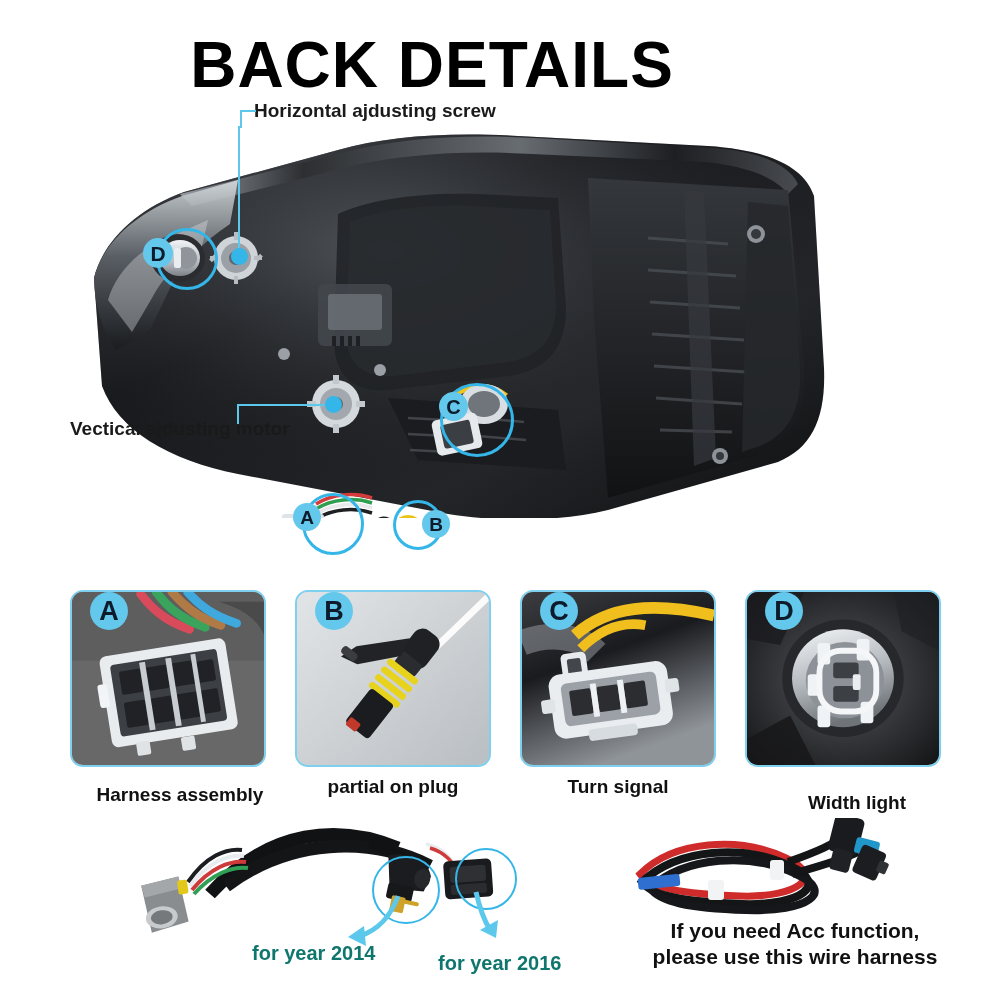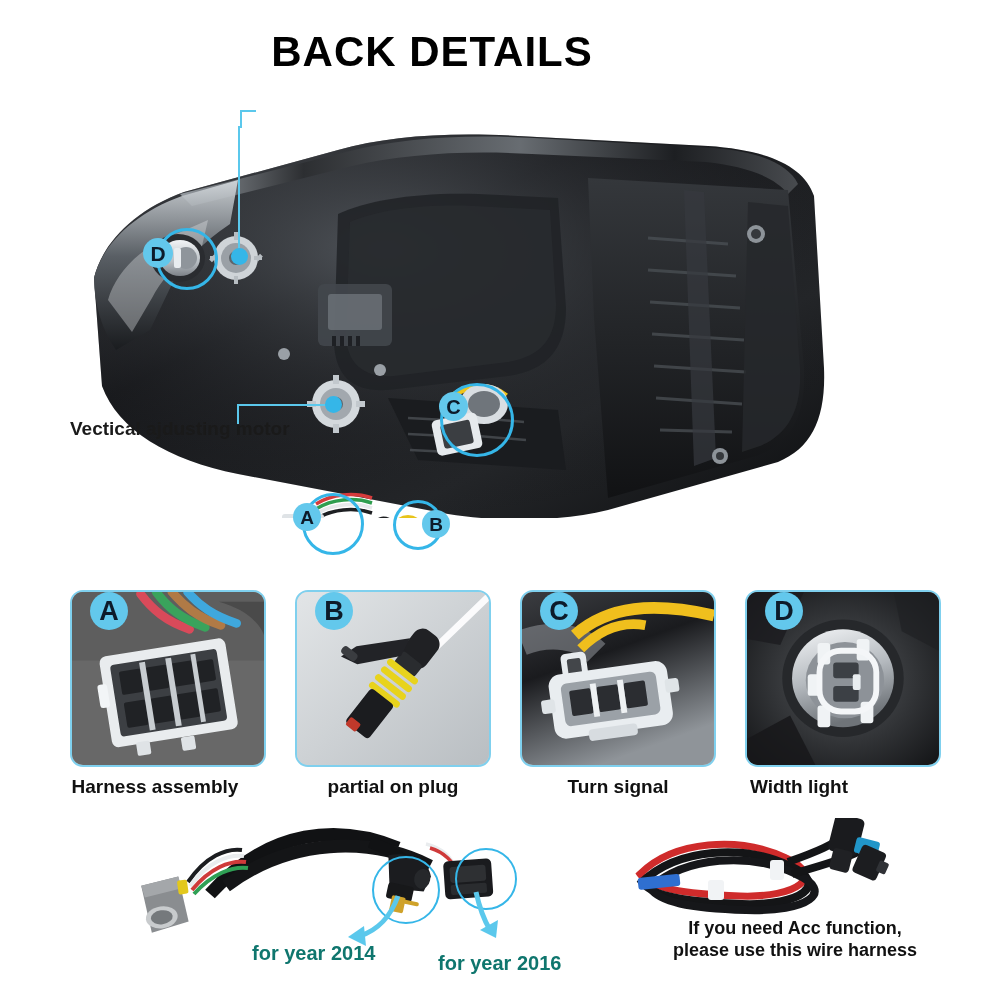--- a/index.html
+++ b/index.html
@@ -9,21 +9,21 @@
     font-family: "Liberation Sans", sans-serif;
     overflow: hidden;
     position: relative;
   }
   #page { position: relative; width: 1000px; height: 1000px; }
 
   
   .title {
     position: absolute; top: 28px; left: 0; width: 836px;
     text-align: center;
-    font-size: 42px; font-weight: bold; letter-spacing: 1px;
+    font-size: 64px; font-weight: bold; letter-spacing: 1px;
     color: #000;
     padding-left: 28px;
   }
 
   
   .callout-label {
     position: absolute;
     font-size: 19px; font-weight: bold; color: #1a1a1a;
     white-space: nowrap;
   }
@@ -93,21 +93,21 @@
     position: absolute; top: 205px; width: 220px;
     text-align: center; font-size: 19px; font-weight: bold; color: #111;
     line-height: 1.25;
   }
   .year-label {
     position: absolute; font-size: 20px; font-weight: bold; color: #0f766e;
     white-space: nowrap;
   }
   .acc-caption {
     position: absolute; left: 600px; top: 918px; width: 390px;
-    text-align: center; font-size: 18px; font-weight: bold; color: #111;
+    text-align: center; font-size: 21px; font-weight: bold; color: #111;
     line-height: 1.22;
   }
   .ring-y2014 { left: 372px; top: 856px; width: 68px; height: 68px; border-width: 2px; }
   .ring-y2016 { left: 455px; top: 848px; width: 62px; height: 62px; border-width: 2px; }
 </style>
 </head>
 <body>
 
 <div id="page">
 
@@ -273,20 +273,21 @@
 
     <g transform="translate(320,404)">
       <ellipse cx="0" cy="6" rx="15" ry="13" fill="#e8c41a"></ellipse>
       <ellipse cx="0" cy="6" rx="8" ry="7" fill="#c9a612"></ellipse>
       <rect x="10" y="-2" width="18" height="15" rx="3" fill="#1c1e21"></rect>
       <rect x="25" y="3" width="9" height="5" rx="1" fill="#c0392b"></rect>
       <path d="M-16,0 C-26,-6 -30,-2 -34,4" stroke="#1c1e21" stroke-width="5" fill="none"></path>
     </g>
   </svg>
 
+  <div class="callout-label lbl-horizontal">Horizontal ajdusting screw</div>
   <div class="leader leader-h-vert"></div>
   <div class="leader leader-h-horz"></div>
   <div class="lead-line-screw"></div>
   <div class="lead-dot dot-screw"></div>
 
   <div class="callout-label lbl-vertical">Vectical ajdusting motor</div>
   <div class="leader leader-v-horz"></div>
   <div class="leader leader-v-vert"></div>
   <div class="lead-dot dot-motor"></div>
 
@@ -333,21 +334,21 @@
             <rect x="101" y="68" width="6" height="70"></rect>
             <rect x="127" y="68" width="5" height="70"></rect>
           </g>
           <rect x="28" y="84" width="10" height="24" rx="3" fill="#f2f5f7"></rect>
           <rect x="58" y="148" width="14" height="14" rx="2" fill="#dfe3e6"></rect>
           <rect x="104" y="150" width="14" height="14" rx="2" fill="#dfe3e6"></rect>
         </g>
       </svg>
       <div class="card-badge" style="left:18px;">A</div>
     </div>
-    <div class="card-caption" style="left:45px;">Harness assembly</div>
+    <div class="card-caption" style="left:70px;margin-top:8px;">Harness assembly</div>
 
     <div class="card" style="left:295px; background:#d3d6d8;">
       <svg class="card-photo" viewBox="0 0 196 177" preserveAspectRatio="none">
         <defs>
           <linearGradient id="bgB" x1="0" y1="0" x2="1" y2="1">
             <stop offset="0%" stop-color="#e2e5e7"></stop>
             <stop offset="100%" stop-color="#b9bec2"></stop>
           </linearGradient>
         </defs>
         <rect width="196" height="177" fill="url(#bgB)"></rect>
@@ -438,21 +439,21 @@
         </g>
         <rect x="74" y="60" width="58" height="62" rx="22" fill="none" stroke="#f4f6f8" stroke-width="6"></rect>
         <g fill="#3c4045">
           <rect x="88" y="72" width="26" height="16" rx="3"></rect>
           <rect x="88" y="96" width="26" height="16" rx="3"></rect>
         </g>
         <rect x="108" y="84" width="8" height="16" rx="2" fill="#e9edf0"></rect>
       </svg>
       <div class="card-badge" style="left:18px;">D</div>
     </div>
-    <div class="card-caption" style="left:689px;">Width light</div>
+    <div class="card-caption" style="left:747px;margin-top:16px;">Width light</div>
   </div>
 
   <svg style="position:absolute; left:130px; top:820px; width:420px; height:120px;" viewBox="0 0 420 120" preserveAspectRatio="none">
     <path d="M80,74 C140,8 210,4 268,28" stroke="#111214" stroke-width="13" fill="none"></path>
     <path d="M96,66 C160,18 240,16 300,46" stroke="#141517" stroke-width="13" fill="none"></path>
     <path d="M240,22 C272,34 286,48 288,62" stroke="#111214" stroke-width="12" fill="none"></path>
     <g stroke-width="4" fill="none">
       <path d="M58,62 C76,36 96,28 112,30" stroke="#1b1d20"></path>
       <path d="M60,66 C78,42 98,34 114,36" stroke="#e9ecee"></path>
       <path d="M62,70 C80,48 100,40 116,42" stroke="#cf3a3a"></path>

